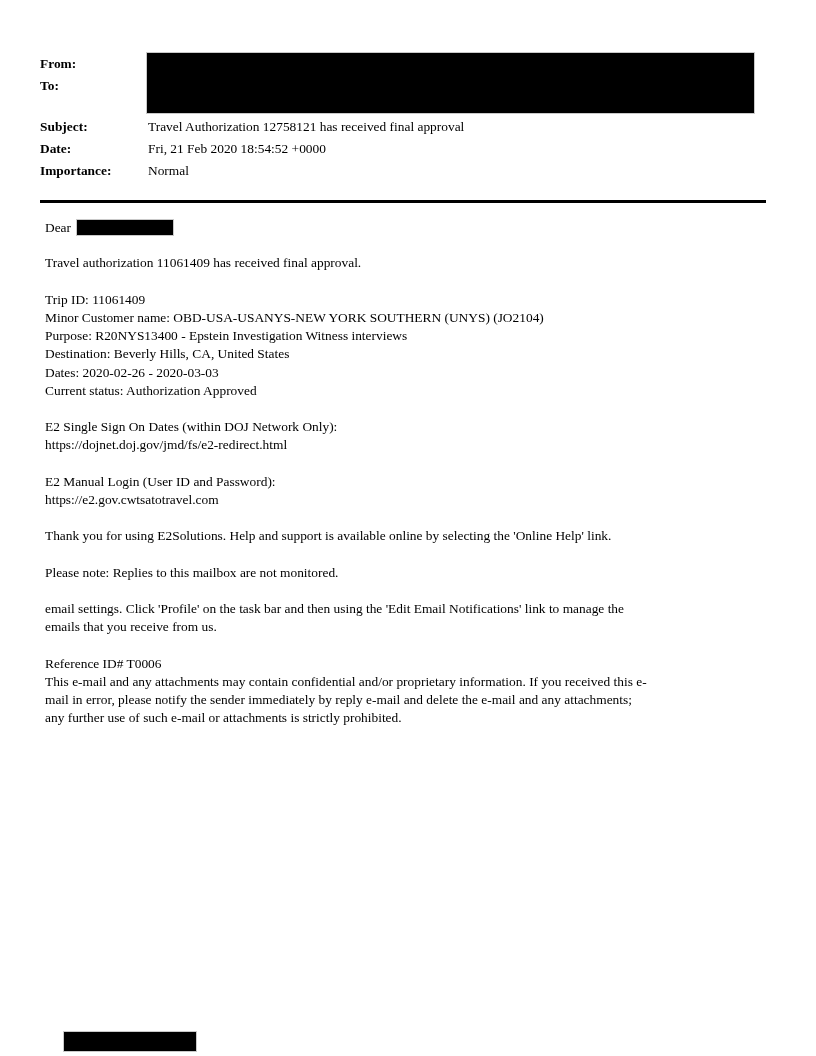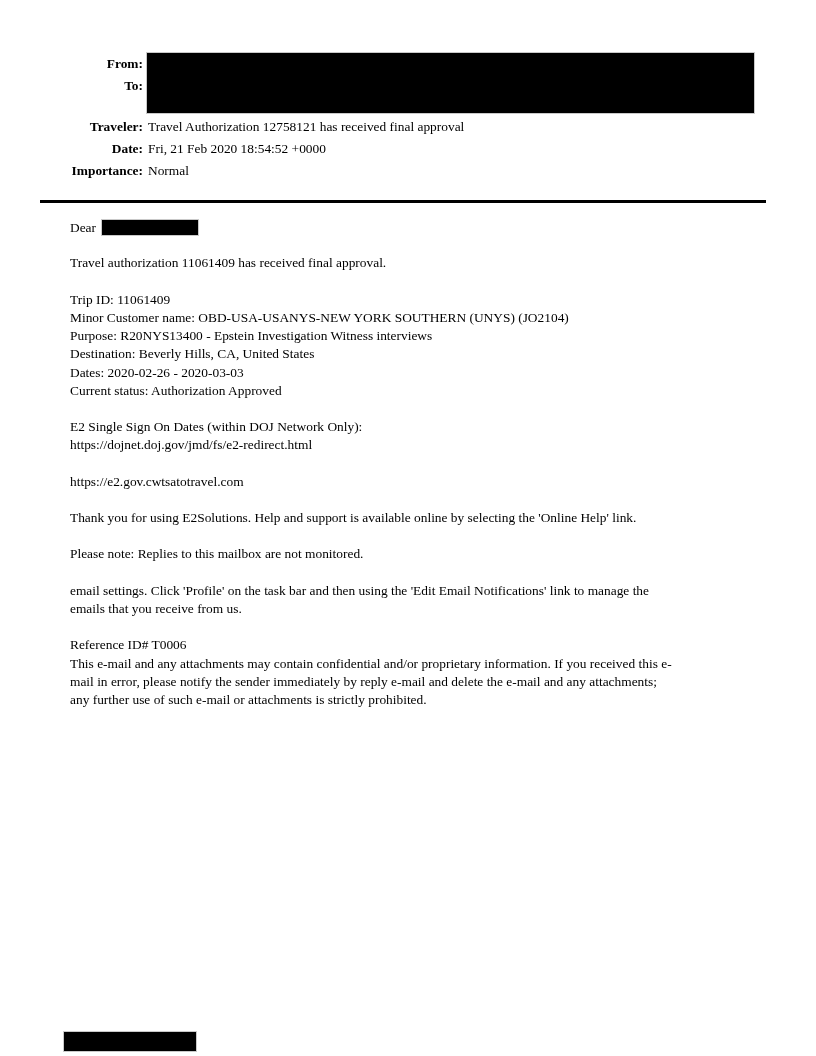--- a/index.html
+++ b/index.html
@@ -8,37 +8,37 @@
     background:#ffffff;
     font-family:"Liberation Serif","DejaVu Serif",serif;
     color:#000000;
     position:relative;
     overflow:hidden;
   }
   .page{position:absolute;left:0;top:0;width:816px;height:1056px;background:#ffffff;}
 
   
   .hrow{position:absolute;left:0;width:100%;height:18px;font-size:13.4px;line-height:18px;}
-  .hlabel{position:absolute;left:40px;width:103px;text-align:right;font-weight:bold;white-space:nowrap;}
+  .hlabel{position:absolute;left:40px;width:103px;font-weight:bold;white-space:nowrap;}
   .hvalue{position:absolute;left:148px;white-space:nowrap;}
 
   .redaction-block{
     position:absolute;background:#000000;border:1px solid #c9c9c9;box-sizing:border-box;
   }
   #hdr-redaction{left:146px;top:52px;width:609px;height:62px;}
   #footer-redaction{left:63px;top:1031px;width:134px;height:21px;}
 
   .rule{position:absolute;left:40px;top:200px;width:726px;height:3px;background:#000000;}
 
   
   .email-body{
     position:absolute;left:45px;top:218px;width:740px;
     font-size:13.4px;line-height:18.2px;
   }
-  .bline{height:18.2px;white-space:nowrap;margin-left:25px;}
+  .bline{height:18.2px;white-space:nowrap;}
   .redaction-inline{
     display:inline-block;background:#000000;border:1px solid #c9c9c9;box-sizing:border-box;
     height:17px;vertical-align:text-bottom;position:relative;top:1px;
   }
 </style>
 </head>
 <body>
 
 <div class="page">
 
@@ -46,21 +46,21 @@
     <div class="hrow" style="top:55px">
       <span class="hlabel">From:</span>
       <span class="hvalue"></span>
     </div>
     <div class="hrow" style="top:77px">
       <span class="hlabel">To:</span>
       <span class="hvalue"></span>
     </div>
     <div class="redaction-block" id="hdr-redaction"></div>
     <div class="hrow" style="top:118px">
-      <span class="hlabel">Traveler:</span>
+      <span class="hlabel">Subject:</span>
       <span class="hvalue">Travel Authorization 12758121 has received final approval</span>
     </div>
     <div class="hrow" style="top:140px">
       <span class="hlabel">Date:</span>
       <span class="hvalue">Fri, 21 Feb 2020 18:54:52 +0000</span>
     </div>
     <div class="hrow" style="top:162px">
       <span class="hlabel">Importance:</span>
       <span class="hvalue">Normal</span>
     </div>
@@ -76,20 +76,21 @@
       <div class="bline"><span>Trip ID: 11061409</span></div>
       <div class="bline"><span>Minor Customer name: OBD-USA-USANYS-NEW YORK SOUTHERN (UNYS) (JO2104)</span></div>
       <div class="bline"><span>Purpose: R20NYS13400 - Epstein Investigation Witness interviews</span></div>
       <div class="bline"><span>Destination: Beverly Hills, CA, United States</span></div>
       <div class="bline"><span>Dates: 2020-02-26 - 2020-03-03</span></div>
       <div class="bline"><span>Current status: Authorization Approved</span></div>
       <div class="bline"><span></span></div>
       <div class="bline"><span>E2 Single Sign On Dates (within DOJ Network Only):</span></div>
       <div class="bline"><span>https://dojnet.doj.gov/jmd/fs/e2-redirect.html</span></div>
       <div class="bline"><span></span></div>
+      <div class="bline"><span>E2 Manual Login (User ID and Password):</span></div>
       <div class="bline"><span>https://e2.gov.cwtsatotravel.com</span></div>
       <div class="bline"><span></span></div>
       <div class="bline"><span>Thank you for using E2Solutions. Help and support is available online by selecting the 'Online Help' link.</span></div>
       <div class="bline"><span></span></div>
       <div class="bline"><span>Please note: Replies to this mailbox are not monitored.</span></div>
       <div class="bline"><span></span></div>
       <div class="bline"><span>email settings. Click 'Profile' on the task bar and then using the 'Edit Email Notifications' link to manage the</span></div>
       <div class="bline"><span>emails that you receive from us.</span></div>
       <div class="bline"><span></span></div>
       <div class="bline"><span>Reference ID# T0006</span></div>

